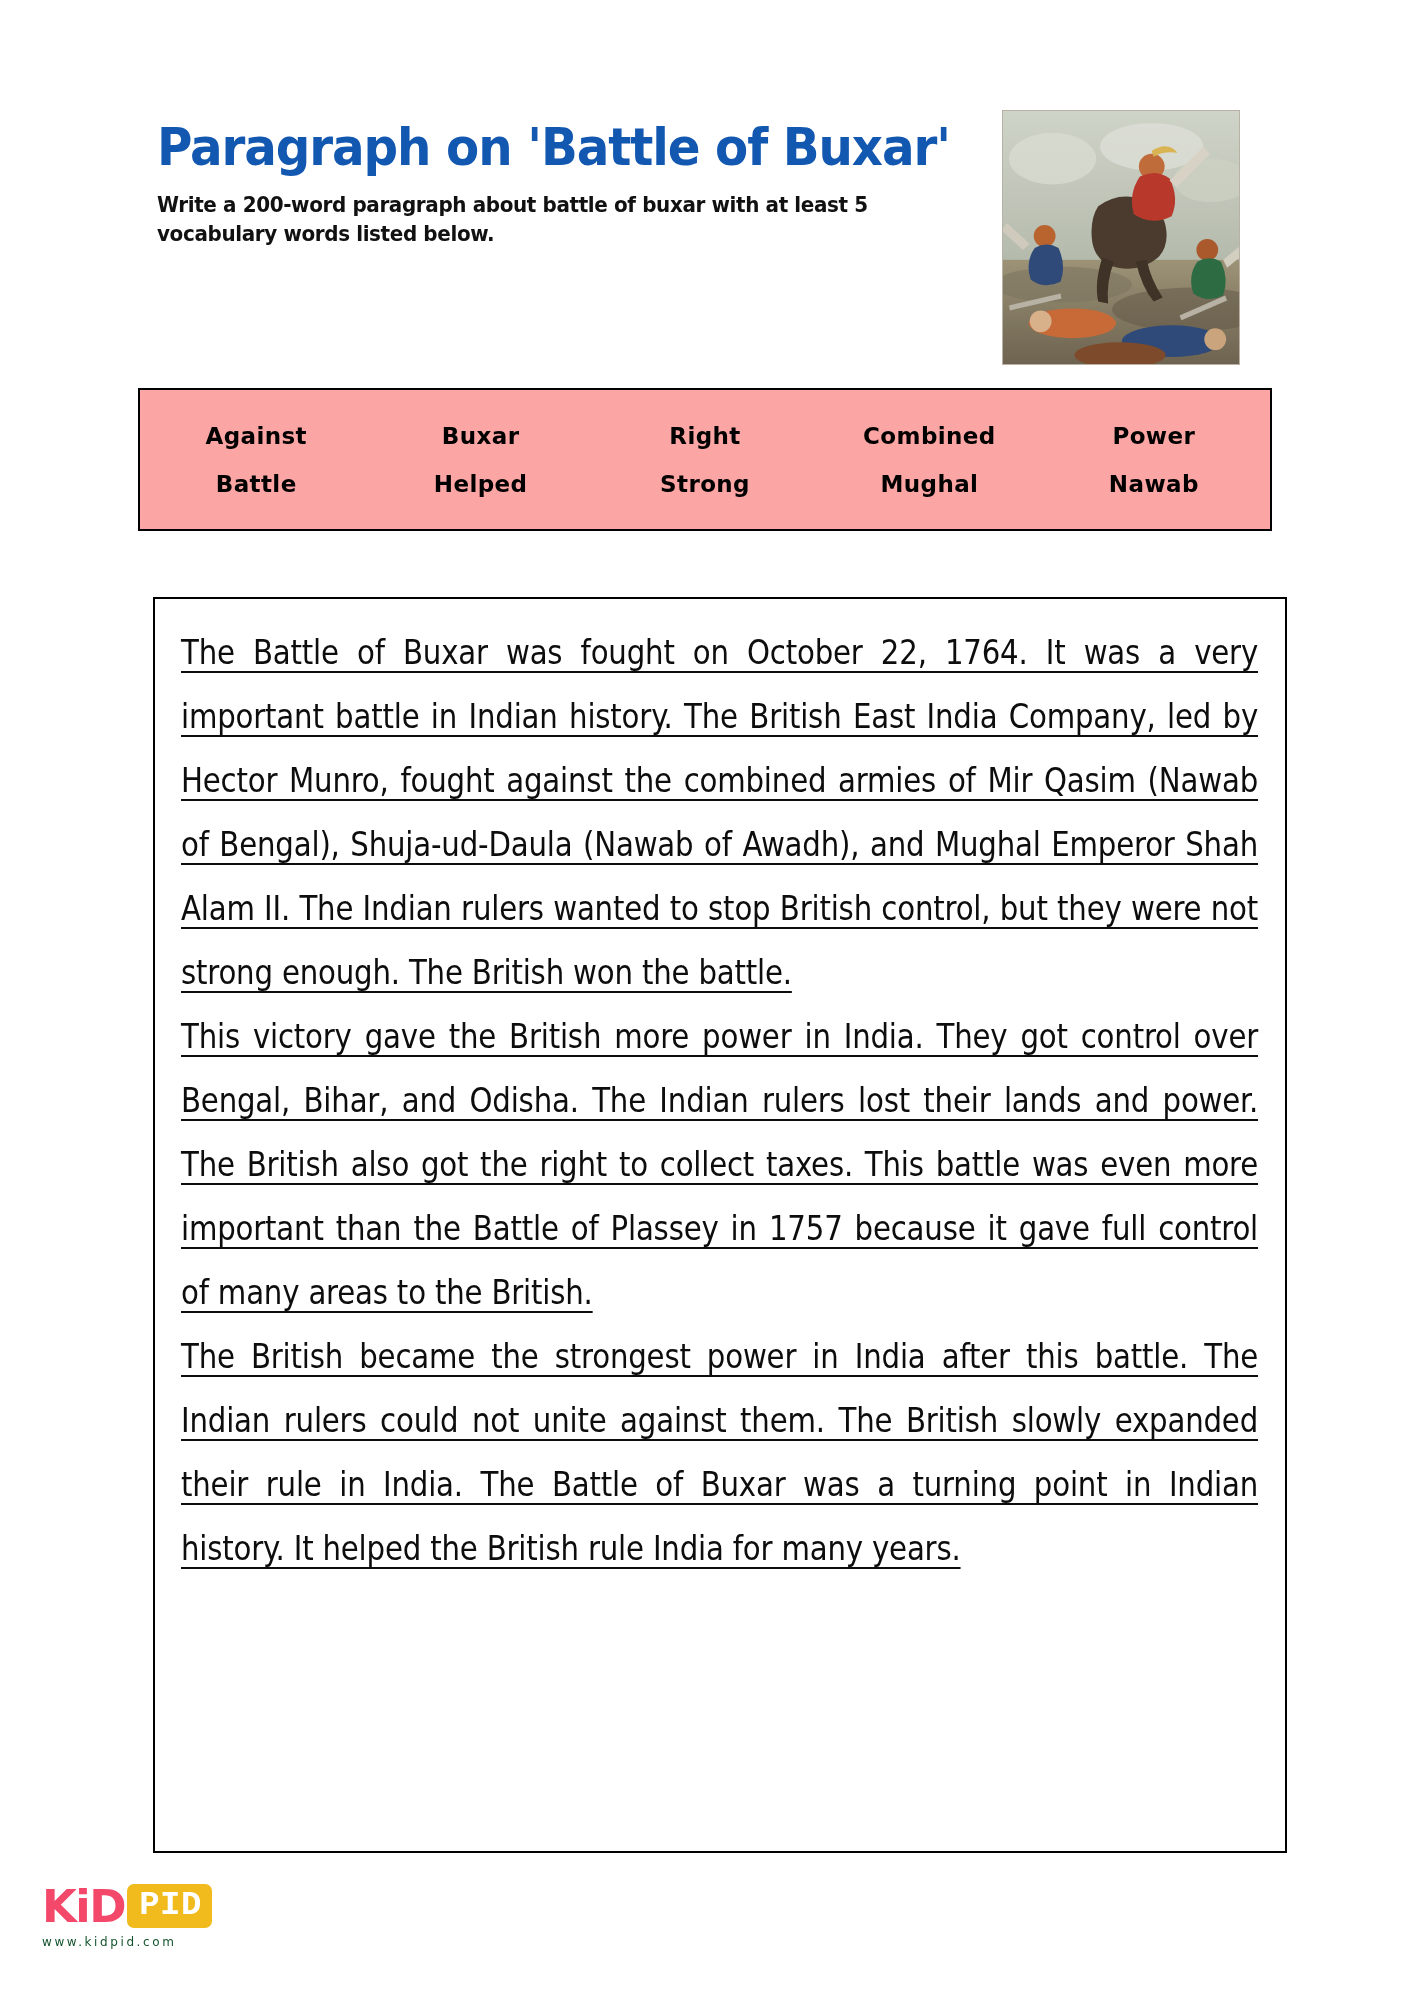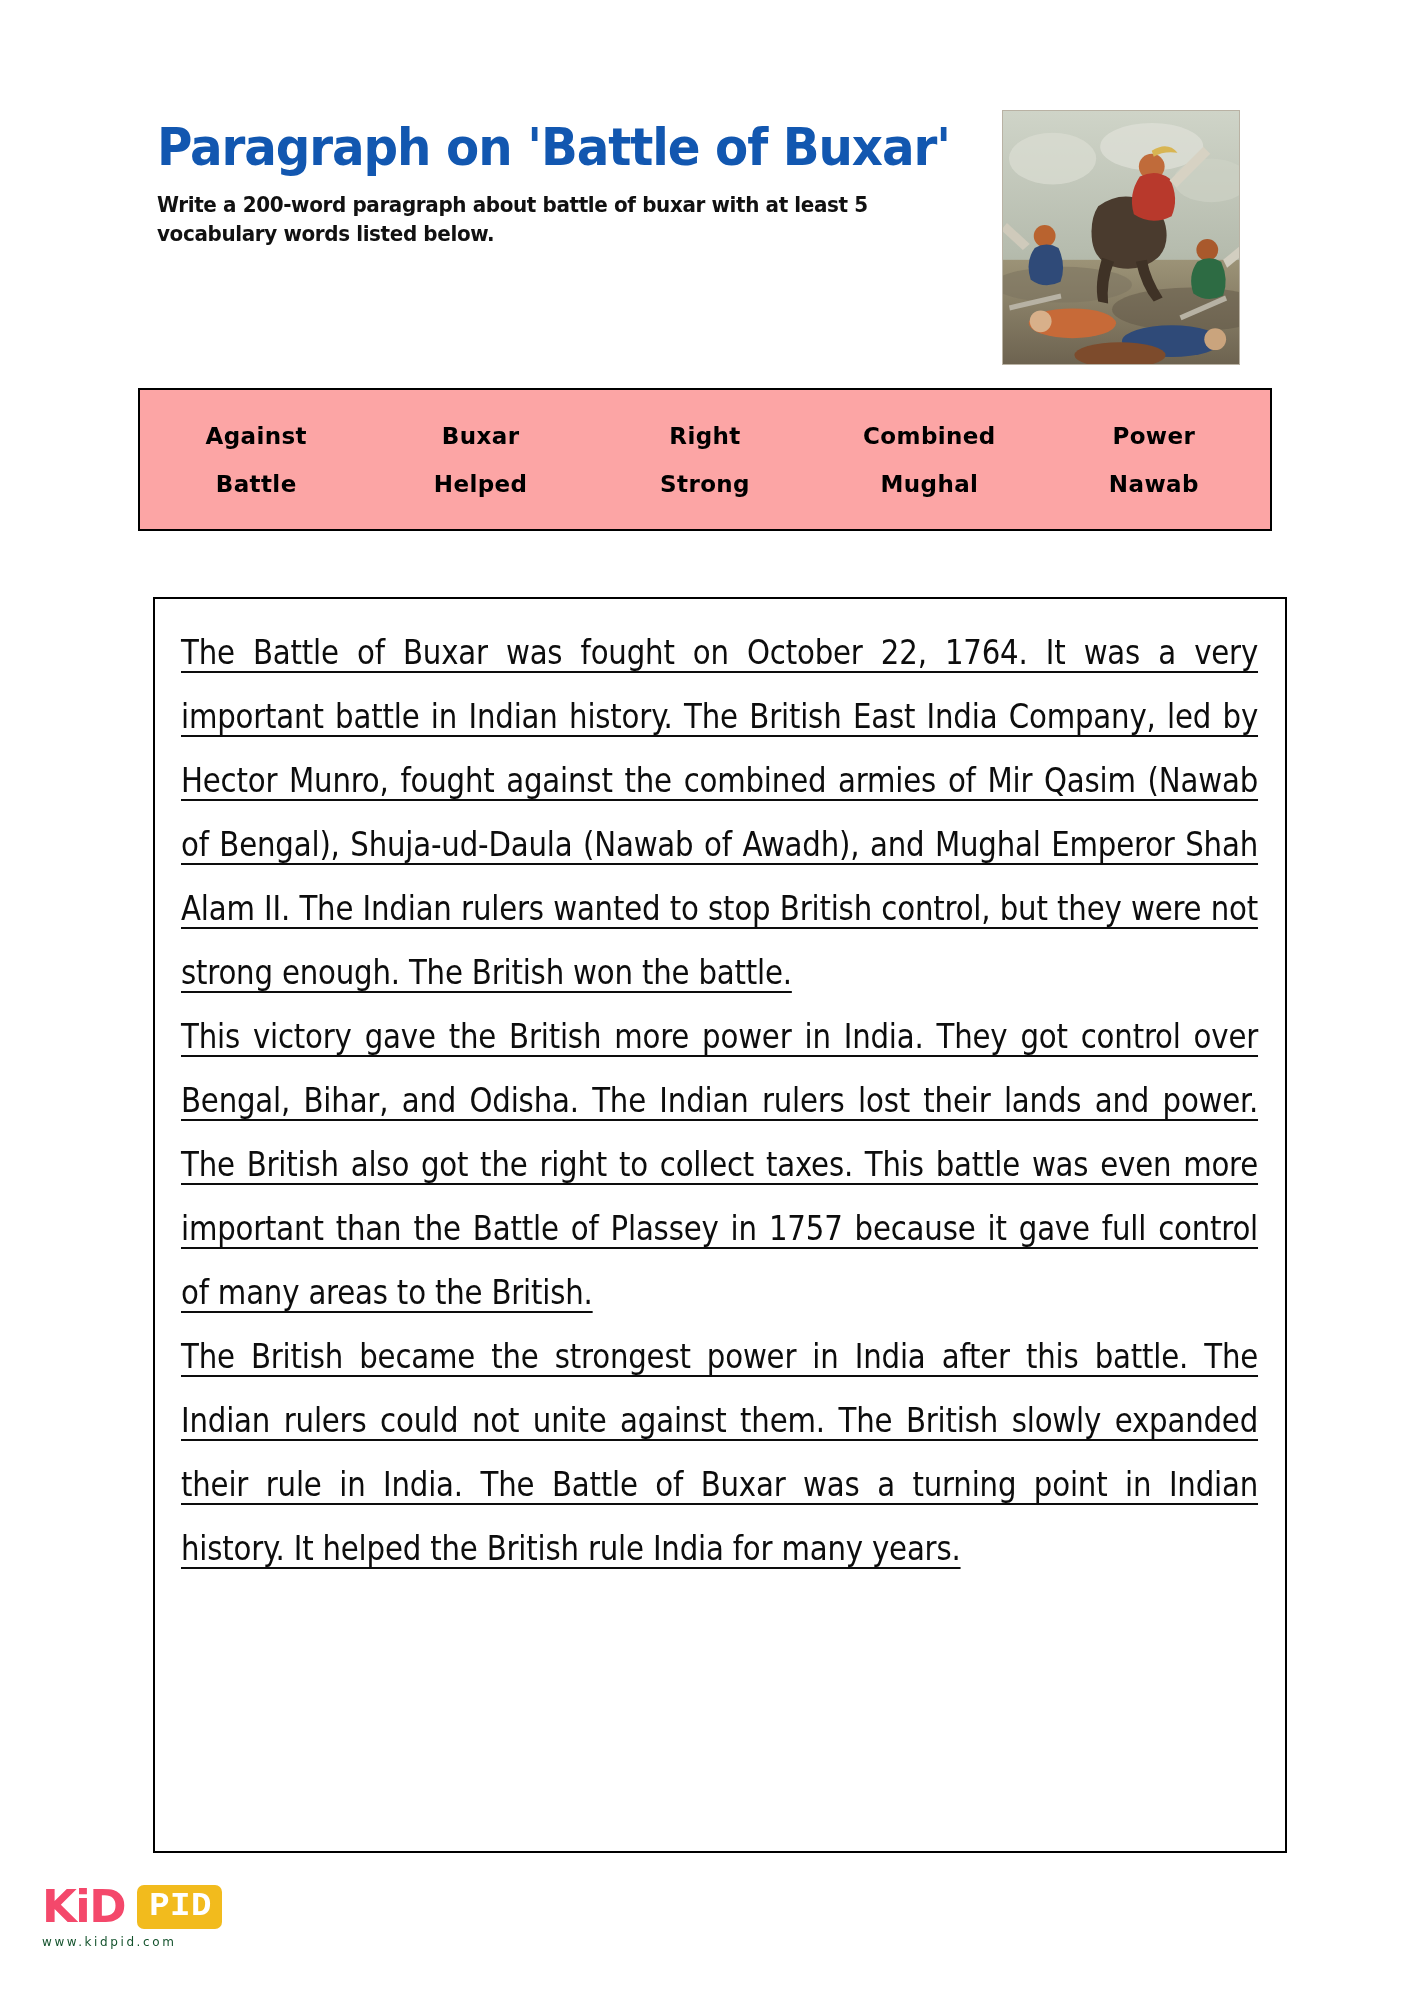--- a/index.html
+++ b/index.html
@@ -148,22 +148,22 @@
     position: absolute;
     left: 42px;
     top: 6px;
     display: flex;
     flex-direction: column;
     gap: 6px;
   }
 
   .logo-marks {
     display: flex;
-    align-items: flex-end;
-    gap: 12px;
+    align-items: flex-start;
+    gap: 2px;
   }
 
   .logo-kid {
     font-family: "DejaVu Sans", sans-serif;
     font-weight: bold;
     font-size: 45px;
     line-height: 1;
     color: #f4486b;
     letter-spacing: -1.5px;
   }

